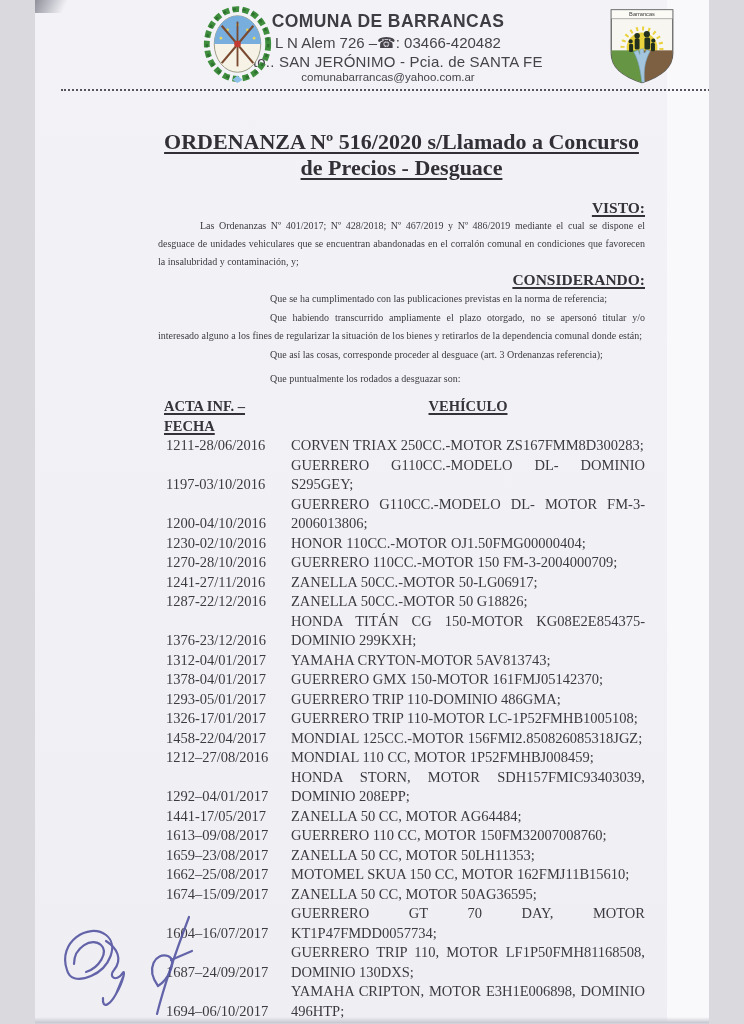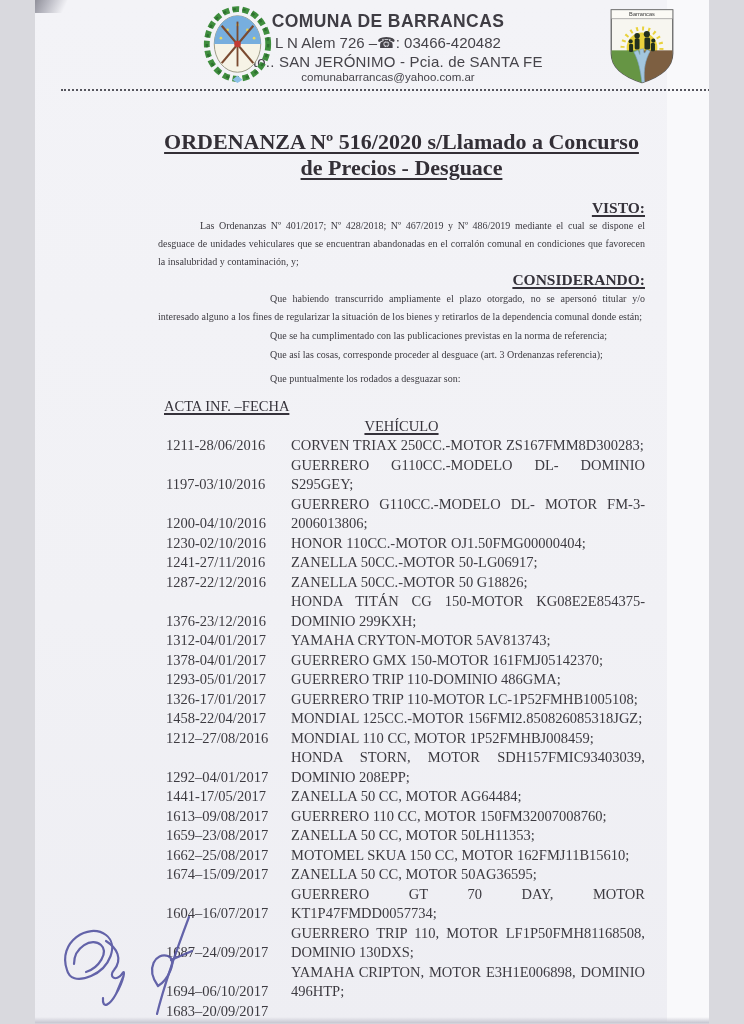--- a/index.html
+++ b/index.html
@@ -42,21 +42,21 @@
   .section-heading { font-size: 15.5px; font-weight: bold; color:#35323a;
     text-decoration: underline; text-decoration-thickness: 1.5px; text-underline-offset: 2px; text-align: right; }
   .visto-heading { margin-top: 18px; }
   .para { font-size: 10px; line-height: 18px; text-align: justify; }
   .visto-para { text-indent: 42px; }
   .cons-para { text-indent: 112px; margin-top: 1px; }
   .last-para { margin-top: 6px; }
 
   
   .veh-table { margin-top: 9px; font-size: 14.5px; line-height: 19.5px; }
-  .veh-head { display: flex; font-weight: normal; color:#35323a;flex-direction:column; }
+  .veh-head { display: flex; font-weight: bold; color:#35323a; }
   .veh-head .c1 { width: 133px; padding-left: 6px; }
   .veh-head .c2 { flex: 1; text-align: center; }
   .veh-head span { text-decoration: underline; text-decoration-thickness: 1.5px; text-underline-offset: 2px; }
   .veh-row { display: flex; align-items: flex-end; }
   .veh-row .acta { width: 133px; padding-left: 8px; white-space: nowrap; }
   .veh-row .vehiculo { flex: 1; text-align: justify; }
 
   
   .signature { position:absolute; left:16px; top:914px; width:244px; height:108px;
     pointer-events:none; }
@@ -131,22 +131,22 @@
   </div>
 
   <div class="doc-body">
 
     <div class="doc-title">ORDENANZA Nº 516/2020 s/Llamado a Concurso de Precios - Desguace</div>
 
     <div class="section-heading visto-heading">VISTO:</div>
     <p class="para visto-para">Las Ordenanzas Nº 401/2017; Nº 428/2018; Nº 467/2019 y Nº 486/2019 mediante el cual se dispone el desguace de unidades vehiculares que se encuentran abandonadas en el corralón comunal en condiciones que favorecen la insalubridad y contaminación, y;</p>
 
     <div class="section-heading">CONSIDERANDO:</div>
+    <p class="para cons-para">Que se ha cumplimentado con las publicaciones previstas en la norma de referencia;</p>
     <p class="para cons-para">Que habiendo transcurrido ampliamente el plazo otorgado, no se apersonó titular y/o interesado alguno a los fines de regularizar la situación de los bienes y retirarlos de la dependencia comunal donde están;</p>
-    <p class="para cons-para">Que se ha cumplimentado con las publicaciones previstas en la norma de referencia;</p>
     <p class="para cons-para">Que así las cosas, corresponde proceder al desguace (art. 3 Ordenanzas referencia);</p>
     <p class="para cons-para last-para">Que puntualmente los rodados a desguazar son:</p>
 
     <div class="veh-table">
       <div class="veh-head">
         <div class="c1"><span>ACTA INF. –FECHA</span></div>
         <div class="c2"><span>VEHÍCULO</span></div>
       </div>
       <div>
         <div class="veh-row" style="">
@@ -157,20 +157,24 @@
           <div class="acta">1197-03/10/2016</div>
           <div class="vehiculo">GUERRERO G110CC.-MODELO DL- DOMINIO S295GEY;</div>
         </div>
           <div class="veh-row" style="">
           <div class="acta">1200-04/10/2016</div>
           <div class="vehiculo">GUERRERO G110CC.-MODELO DL- MOTOR FM-3-2006013806;</div>
         </div>
           <div class="veh-row" style="">
           <div class="acta">1230-02/10/2016</div>
           <div class="vehiculo">HONOR 110CC.-MOTOR OJ1.50FMG00000404;</div>
+        </div>
+          <div class="veh-row" style="">
+          <div class="acta">1270-28/10/2016</div>
+          <div class="vehiculo">GUERRERO 110CC.-MOTOR 150 FM-3-2004000709;</div>
         </div>
           <div class="veh-row" style="">
           <div class="acta">1241-27/11/2016</div>
           <div class="vehiculo">ZANELLA 50CC.-MOTOR 50-LG06917;</div>
         </div>
           <div class="veh-row" style="">
           <div class="acta">1287-22/12/2016</div>
           <div class="vehiculo">ZANELLA 50CC.-MOTOR 50 G18826;</div>
         </div>
           <div class="veh-row" style="">

